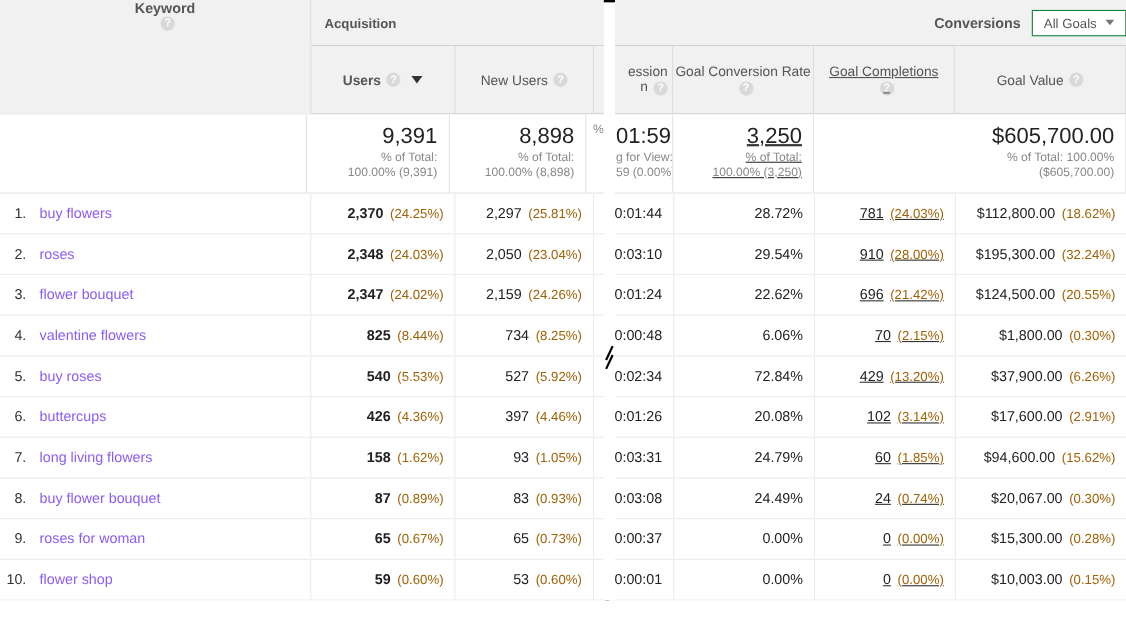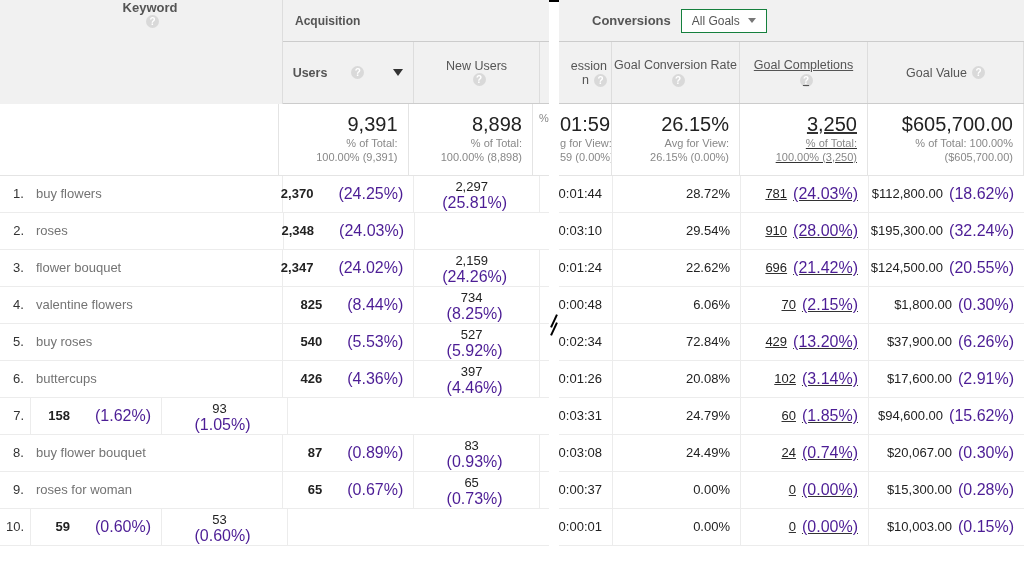--- a/index.html
+++ b/index.html
@@ -47,21 +47,21 @@
 
   .keyword-hdr {
     width: 283px;
     display:flex; align-items:center; padding-left:18px;
     font-weight: bold; color:#555;
     border-right:1px solid #ddd;
     background:#f1f1f1;
     font-size:13px;
   }
   .acq-hdr { flex:1; display:flex; align-items:center; padding-left:12px; font-weight:bold; color:#555; font-size:12px;}
-  .conv-hdr { display:flex; align-items:center; padding-left:38px; font-weight:bold; color:#555; font-size:13px; gap:10px; height:42px; background:#f1f1f1; border-bottom:1px solid #ccc;}
+  .conv-hdr { display:flex; align-items:center; padding-left:38px; font-weight:bold; color:#555; font-size:13px; gap:10px; height:42px; background:#f1f1f1; border-bottom:1px solid #ccc;justify-content:flex-end;}
 
   .goal-select {
     background:#fff; border:1px solid #15803d; padding:4px 10px;
     display:inline-flex; align-items:center; gap:8px; font-weight:normal; color:#555;
     font-size:12px; cursor:pointer;
   }
   .tri-down { width:0;height:0;border-left:4px solid transparent;border-right:4px solid transparent;border-top:5px solid #777;}
 
   .hdr-cols {
     background:#f1f1f1;
@@ -83,22 +83,22 @@
     display:inline-block; margin-left:10px;
     width:0;height:0;border-left:5px solid transparent;border-right:5px solid transparent;border-top:7px solid #333;
   }
   .qmark {
     display:inline-flex; width:13px;height:13px; border-radius:50%;
     background:#d9d9d9; color:#fff; font-size:10px;
     align-items:center; justify-content:center; margin-left:5px; font-weight:bold;
   }
 
   
-  .w-users { width:131px;gap:19px; }
-  .w-new   { width:126px;flex-direction:column; }
+  .w-users { width:131px; }
+  .w-new   { width:126px; }
   .w-slice { flex:1; min-width:0; } 
 
   
   .w-sess  { width:58px; }
   .w-gcr   { width:128px; }
   .w-gc    { width:128px;text-decoration:underline; }
   .w-gv    { flex:1; }
 
   
   .summary {
@@ -115,30 +115,30 @@
   .sum-sub { font-size:11px; color:#888; }
 
   
   .row {
     display:flex; height:37px; border-bottom:1px solid #ececec;
     align-items:center;
   }
   .row .idx { width:30px; text-align:right; padding-right:6px; color:#333;}
   .row .kw  {
     width:253px; padding-left:6px;
-    color:#737373; cursor:pointer;
+    color:#8b5cf6; cursor:pointer;
   }
   .left-pane .row .cell, .right-pane .row .cell {
     border-left:1px solid #ececec;
     height:100%; display:flex; align-items:center; justify-content:flex-end;
     padding-right:10px;
   }
   .num { color:#222; }
   .bold { font-weight:bold; }
-  .pct { color:#4c1d95; margin-left:6px; font-size:16px;}
+  .pct { color:#a16207; margin-left:6px; font-size:12px;}
 
   .right-pane .hdr-cols { }
   .right-pane .colh:first-child { border-left:none; }
 
   .right-pane .row .cell:first-child { border-left:none; }
 
   .clip { overflow:hidden; white-space:nowrap; }
 
   .right-pane .summary .sum-cell:first-child{ border-left:none;}
 
@@ -205,20 +205,24 @@
           </div>
           <div class="cell w-slice"></div>
         </div>
         <div class="row">
           <div class="idx">2.</div>
           <div class="kw">roses</div>
           <div class="cell w-users">
             <span class="num bold">2,348</span>
             <span class="pct">(24.03%)</span>
           </div>
+          <div class="cell w-new">
+            <span class="num">2,050</span>
+            <span class="pct">(23.04%)</span>
+          </div>
           <div class="cell w-slice"></div>
         </div>
         <div class="row">
           <div class="idx">3.</div>
           <div class="kw">flower bouquet</div>
           <div class="cell w-users">
             <span class="num bold">2,347</span>
             <span class="pct">(24.02%)</span>
           </div>
           <div class="cell w-new">
@@ -261,20 +265,21 @@
             <span class="pct">(4.36%)</span>
           </div>
           <div class="cell w-new">
             <span class="num">397</span>
             <span class="pct">(4.46%)</span>
           </div>
           <div class="cell w-slice"></div>
         </div>
         <div class="row">
           <div class="idx">7.</div>
+          <div class="kw">long living flowers</div>
           <div class="cell w-users">
             <span class="num bold">158</span>
             <span class="pct">(1.62%)</span>
           </div>
           <div class="cell w-new">
             <span class="num">93</span>
             <span class="pct">(1.05%)</span>
           </div>
           <div class="cell w-slice"></div>
         </div>
@@ -299,20 +304,21 @@
             <span class="pct">(0.67%)</span>
           </div>
           <div class="cell w-new">
             <span class="num">65</span>
             <span class="pct">(0.73%)</span>
           </div>
           <div class="cell w-slice"></div>
         </div>
         <div class="row">
           <div class="idx">10.</div>
+          <div class="kw">flower shop</div>
           <div class="cell w-users">
             <span class="num bold">59</span>
             <span class="pct">(0.60%)</span>
           </div>
           <div class="cell w-new">
             <span class="num">53</span>
             <span class="pct">(0.60%)</span>
           </div>
           <div class="cell w-slice"></div>
         </div>
@@ -347,25 +353,20 @@
         <span class="qmark">?</span>
       </div>
     </div>
 
     <div class="summary">
       <div class="sum-cell w-sess clip">
         <div class="sum-big">01:59</div>
         <div class="sum-sub">g for View:</div>
         <div class="sum-sub">59 (0.00%)</div>
       </div>
-      <div class="sum-cell w-gcr">
-        <div class="sum-big">26.15%</div>
-        <div class="sum-sub">Avg for View:</div>
-        <div class="sum-sub">26.15% (0.00%)</div>
-      </div>
       <div class="sum-cell w-gc">
         <div class="sum-big">3,250</div>
         <div class="sum-sub">% of Total:</div>
         <div class="sum-sub">100.00% (3,250)</div>
       </div>
       <div class="sum-cell w-gv">
         <div class="sum-big">$605,700.00</div>
         <div class="sum-sub">% of Total: 100.00%</div>
         <div class="sum-sub">($605,700.00)</div>
       </div>

